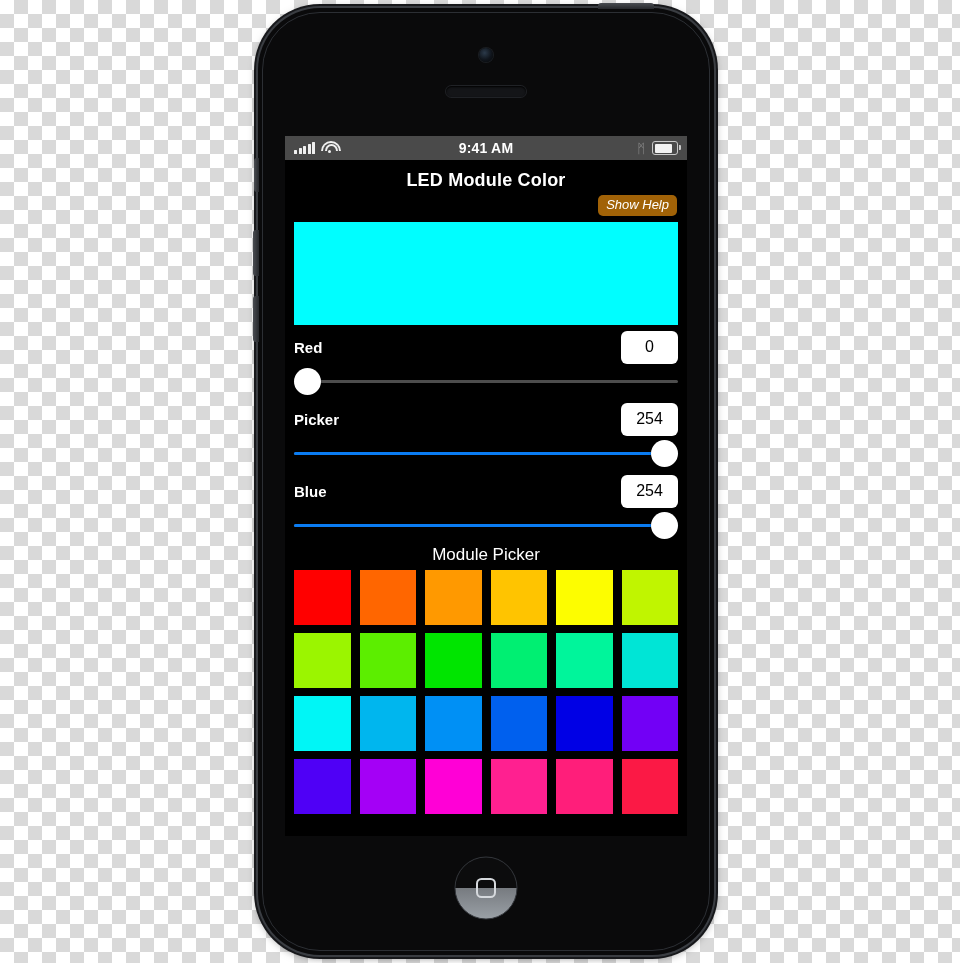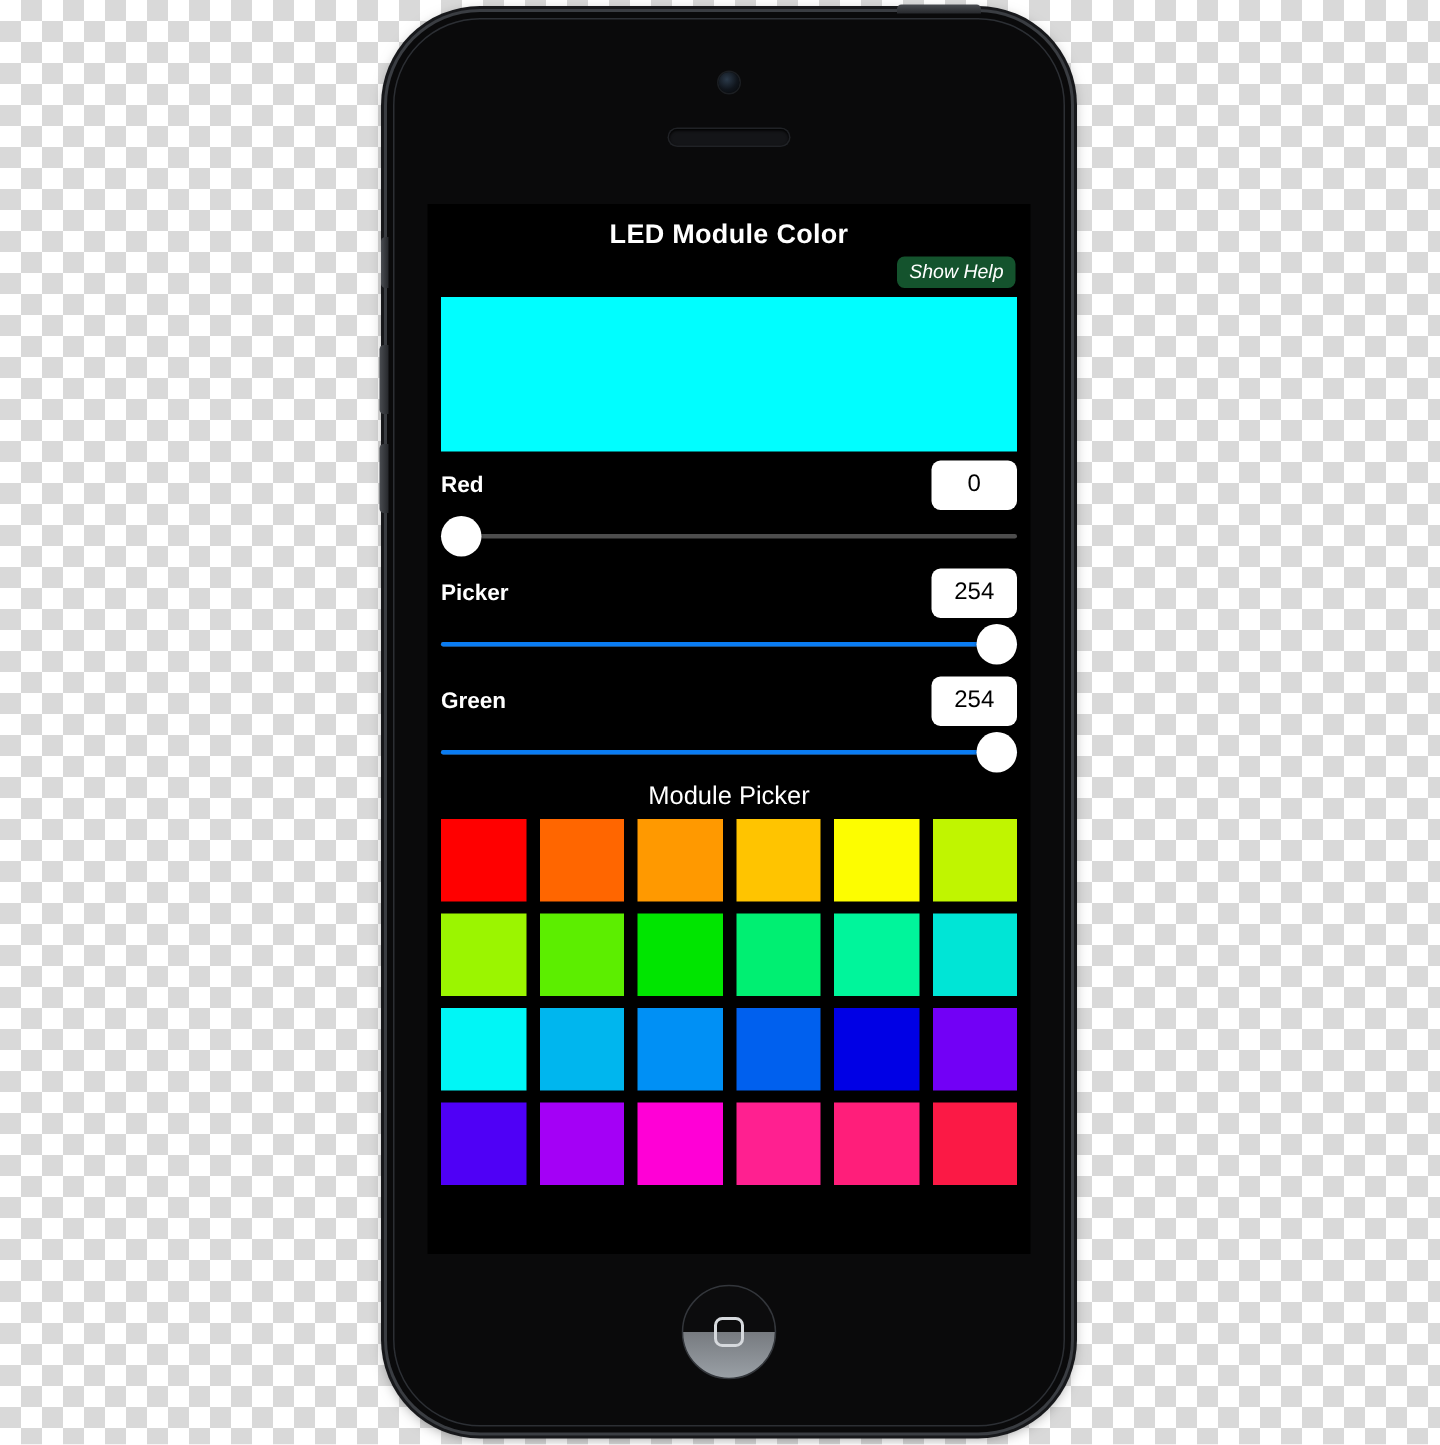--- a/index.html
+++ b/index.html
@@ -217,27 +217,50 @@
   <div class="btn-silent"></div>
   <div class="btn-volup"></div>
   <div class="btn-voldown"></div>
   <div class="btn-power"></div>
 
   <div class="camera"></div>
   <div class="speaker"></div>
 
   <div class="screen">
 
+    <div class="statusbar">
+      <div class="sb-left">
+        <span class="bars">
+          <i></i>
+            <i></i>
+            <i></i>
+            <i></i>
+            <i></i>
+        </span>
+        <span class="wifi">
+          <span></span>
+            <span></span>
+            <span></span>
+        </span>
+      </div>
+      <div class="sb-time">9:41 AM</div>
+      <div class="sb-right">
+        <span class="bt">ᛗ</span>
+        <span class="battery">
+            <i></i>
+          </span>
+      </div>
+    </div>
 
     <div class="app">
 
       <div class="app-title">LED Module Color</div>
 
       <div class="help-row">
-        <button class="help-btn" style="background: #14532d;">Show Help</button>
+        <button class="help-btn" style="background: #a16207;">Show Help</button>
       </div>
 
       <div class="preview" id="preview" style="background: rgb(0, 254, 255);"></div>
 
       <div class="chan-row">
         <span class="chan-label">Red</span>
         <span class="chan-value">0</span>
       </div>
       <div class="slider" id="slider-red">
         <div class="track"></div>
@@ -249,21 +272,21 @@
         <span class="chan-label">Picker</span>
         <span class="chan-value">254</span>
       </div>
       <div class="slider" id="slider-green">
         <div class="track"></div>
         <div class="fill" style="width: 100%;"></div>
         <div class="thumb" style="left: calc(100% - 27px);"></div>
       </div>
 
       <div class="chan-row">
-        <span class="chan-label">Green</span>
+        <span class="chan-label">Blue</span>
         <span class="chan-value">254</span>
       </div>
       <div class="slider" id="slider-blue">
         <div class="track"></div>
         <div class="fill" style="width: 100%;"></div>
         <div class="thumb" style="left: calc(100% - 27px);"></div>
       </div>
 
       <div class="picker-title">Module Picker</div>
       <div class="swatch-grid" id="swatch-grid">

